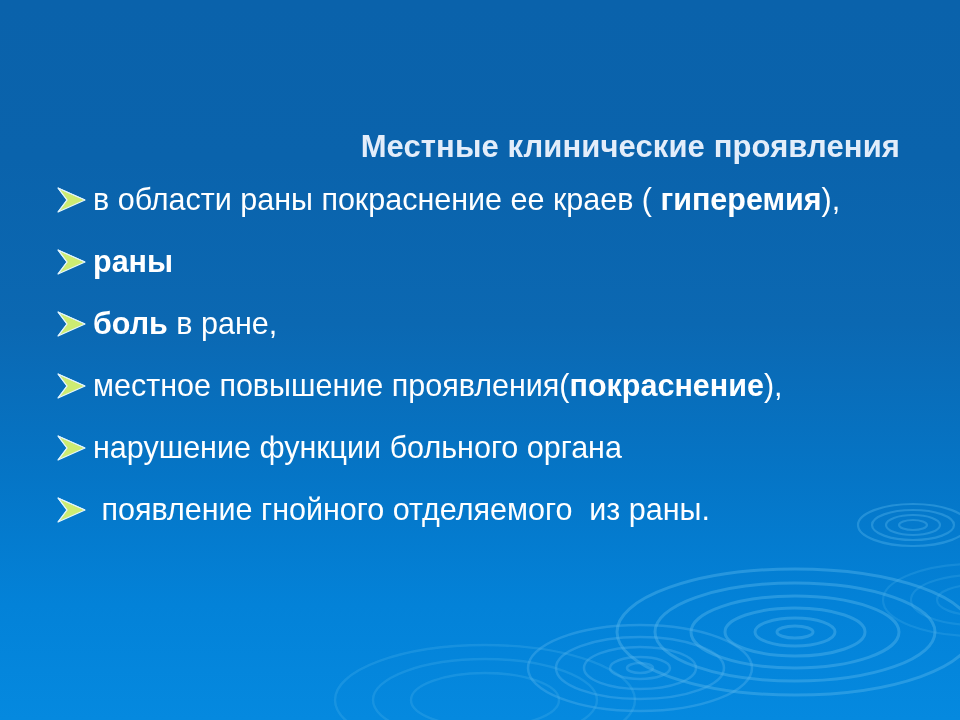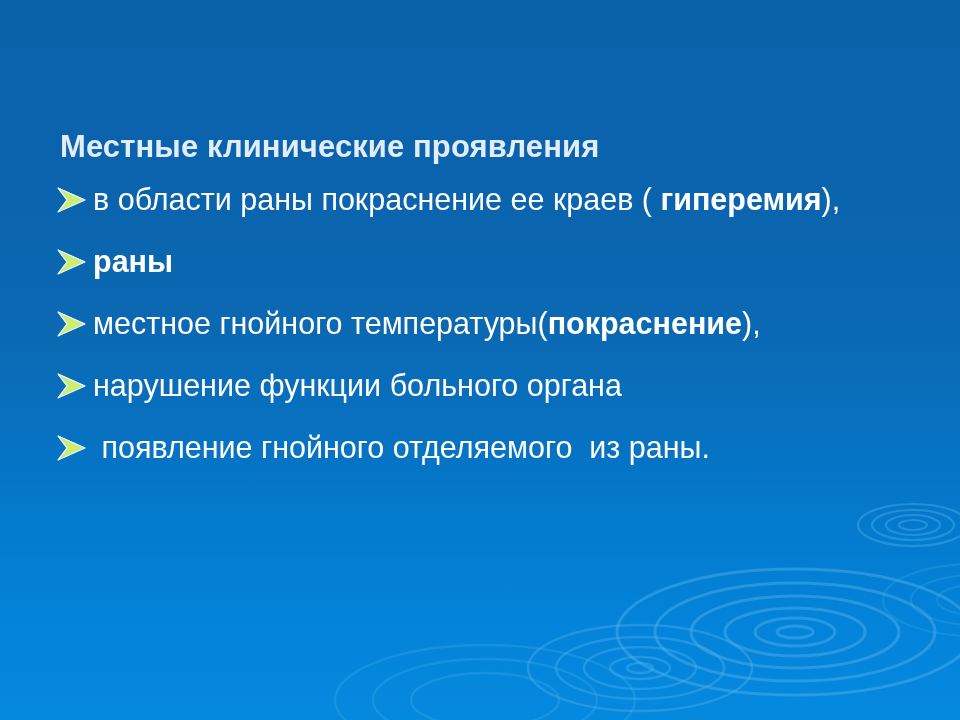--- a/index.html
+++ b/index.html
@@ -38,21 +38,21 @@
     height: 720px;
     pointer-events: none;
   }
 
   
   #title {
     position: absolute;
     left: 60px;
     top: 44px;
     width: 840px;
-    text-align: left;
+    text-align: right;
     color: #e3edfa;
     font-size: 31px;
     font-weight: bold;
     line-height: 41px;
     letter-spacing: 0.1px;
     white-space: pre-wrap;
   }
   .title-line {
     display: block;
   }
@@ -158,27 +158,35 @@
         <span class="bullet-text"><span>в области раны покраснение ее краев ( </span><b>гиперемия</b><span>),</span></span>
       </li>
       <li class="bullet-row" id="item-edema">
         <svg class="bullet-marker" viewBox="0 0 30 28" xmlns="http://www.w3.org/2000/svg" aria-hidden="true">
     <polygon points="2,2 29,14 2,26 11,14" fill="#cdec72" stroke="#e6f7ff" stroke-width="1.1" stroke-linejoin="round"></polygon>
     <polyline points="2,2 11,14 2,26" fill="none" stroke="#dff3ff" stroke-width="1.1" stroke-linejoin="round"></polyline>
     <polyline points="2,2 29,14" fill="none" stroke="#dff3ff" stroke-width="1"></polyline>
   </svg>
         <span class="bullet-text"><b>раны</b></span>
       </li>
+      <li class="bullet-row" id="item-pain">
+        <svg class="bullet-marker" viewBox="0 0 30 28" xmlns="http://www.w3.org/2000/svg" aria-hidden="true">
+    <polygon points="2,2 29,14 2,26 11,14" fill="#cdec72" stroke="#e6f7ff" stroke-width="1.1" stroke-linejoin="round"></polygon>
+    <polyline points="2,2 11,14 2,26" fill="none" stroke="#dff3ff" stroke-width="1.1" stroke-linejoin="round"></polyline>
+    <polyline points="2,2 29,14" fill="none" stroke="#dff3ff" stroke-width="1"></polyline>
+  </svg>
+        <span class="bullet-text"><b>боль</b><span> в ране,</span></span>
+      </li>
       <li class="bullet-row" id="item-hyperthermia">
         <svg class="bullet-marker" viewBox="0 0 30 28" xmlns="http://www.w3.org/2000/svg" aria-hidden="true">
     <polygon points="2,2 29,14 2,26 11,14" fill="#cdec72" stroke="#e6f7ff" stroke-width="1.1" stroke-linejoin="round"></polygon>
     <polyline points="2,2 11,14 2,26" fill="none" stroke="#dff3ff" stroke-width="1.1" stroke-linejoin="round"></polyline>
     <polyline points="2,2 29,14" fill="none" stroke="#dff3ff" stroke-width="1"></polyline>
   </svg>
-        <span class="bullet-text"><span>местное гнойного температуры(</span><b>покраснение</b><span>),</span></span>
+        <span class="bullet-text"><span>местное повышение проявления(</span><b>покраснение</b><span>),</span></span>
       </li>
       <li class="bullet-row" id="item-dysfunction">
         <svg class="bullet-marker" viewBox="0 0 30 28" xmlns="http://www.w3.org/2000/svg" aria-hidden="true">
     <polygon points="2,2 29,14 2,26 11,14" fill="#cdec72" stroke="#e6f7ff" stroke-width="1.1" stroke-linejoin="round"></polygon>
     <polyline points="2,2 11,14 2,26" fill="none" stroke="#dff3ff" stroke-width="1.1" stroke-linejoin="round"></polyline>
     <polyline points="2,2 29,14" fill="none" stroke="#dff3ff" stroke-width="1"></polyline>
   </svg>
         <span class="bullet-text"><span>нарушение функции больного органа</span></span>
       </li>
       <li class="bullet-row" id="item-purulent-discharge">

